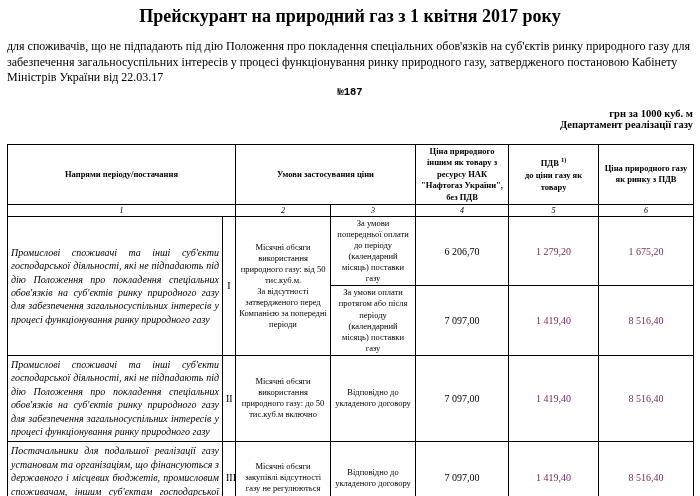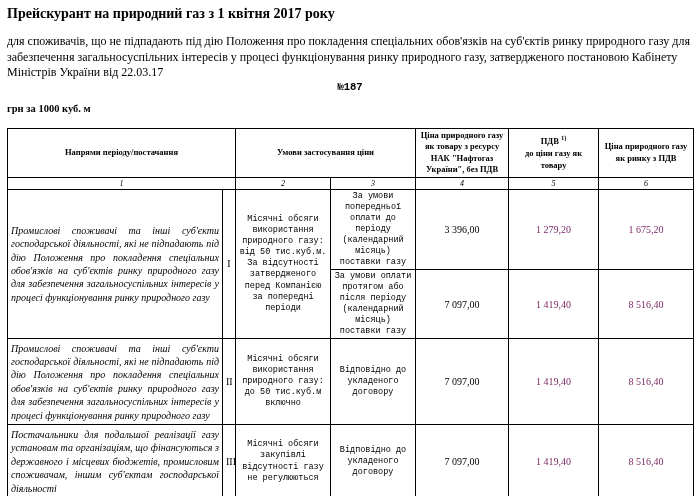--- a/index.html
+++ b/index.html
@@ -1,64 +1,65 @@
 <!DOCTYPE html>
 <html><head>
 <meta charset="utf-8">
 <style>
   html,body{margin:0;padding:0;background:#fff;}
   body{width:700px;height:496px;overflow:hidden;font-family:"Liberation Serif",serif;color:#000;}
   .page{padding:3px 7px 0 7px;}
-  .title{font-size:14px;font-weight:bold;text-align:left;margin:3px 0 12px 0;}
+  .title{font-size:18px;font-weight:bold;text-align:center;margin:3px 0 12px 0;}
   .subtitle{font-size:12px;font-weight:normal;line-height:1.3;margin:0 0 0 0;}
   .order-no{font-size:10.5px;font-weight:bold;text-align:center;margin:0 0 10px 0;font-family:Liberation Mono, monospace;}
-  .meta-row{display:flex;justify-content:space-between;align-items:flex-end;font-size:10.5px;font-weight:bold;margin:2px 0 14px 0;}
+  .meta-row{display:flex;justify-content:space-between;align-items:flex-end;font-size:10.5px;font-weight:bold;margin:2px 0 14px 0;flex-direction:column;}
   table.price{border-collapse:collapse;table-layout:fixed;width:686px;}
   table.price td,table.price th{border:1px solid #000;padding:1px 3px;vertical-align:middle;font-weight:normal;overflow:hidden;}
   table.price{border-bottom:2px solid #000;}
   tr.hdr th{font-size:8.5px;font-weight:bold;text-align:center;line-height:1.35;height:40px;}
   tr.numrow td{font-size:8px;font-style:italic;text-align:center;height:11px;padding:0;}
   td.direction{font-size:10px;text-align:justify;vertical-align:top;line-height:1.34;padding:2px 4px;font-style:italic;}
   td.roman{font-size:10px;text-align:center;padding:0;}
-  td.small{font-size:8.5px;text-align:center;line-height:1.3;font-family:Liberation Mono, monospace;}
+  td.small{font-size:8.5px;text-align:center;line-height:1.3;}
   td.price-val{font-size:10px;font-weight:bold;text-align:center;}
   td.magenta{color:#7b2966;}
   sup{font-size:6.5px;}
   .vat-line{margin-bottom:1px;}
 </style>
 </head>
 <body>
 
 <div class="page">
 
   <div class="title">Прейскурант на природний газ з 1 квітня 2017 року</div>
 
   <div class="subtitle">для споживачів, що не підпадають під дію Положення про покладення спеціальних обов'язків на суб'єктів ринку природного газу для забезпечення загальносуспільних інтересів у процесі функціонування ринку природного газу, затвердженого постановою Кабінету Міністрів України від 22.03.17</div>
   <div class="order-no">№187</div>
 
   <div class="meta-row">
     <span>грн за 1000 куб. м</span>
+    <span>Департамент реалізації газу</span>
   </div>
 
   <table class="price">
     <colgroup>
       <col style="width:215px">
         <col style="width:13px">
         <col style="width:95px">
         <col style="width:85px">
       <col style="width:93px">
         <col style="width:90px">
         <col style="width:95px">
     </colgroup>
 
     <tbody>
         <tr class="hdr">
       <th colspan="2">Напрями періоду/постачання</th>
       <th colspan="2">Умови застосування ціни</th>
-      <th>Ціна природного газу як товару з ресурсу НАК "Нафтогаз України", без ПДВ</th>
+      <th>Ціна природного іншим як товару з ресурсу НАК "Нафтогаз України", без ПДВ</th>
       <th>
         <div class="vat-line"><span>ПДВ</span> <sup>1)</sup></div>
         <div>до ціни газу як товару</div>
       </th>
       <th>Ціна природного газу як ринку з ПДВ</th>
     </tr>
 
     <tr class="numrow">
       <td colspan="2">1</td>
       <td>2</td>
@@ -69,21 +70,21 @@
     </tr>
 
     <tr style="height:50px">
       <td class="direction" rowspan="2">Промислові споживачі та інші суб'єкти господарської діяльності, які не підпадають під дію Положення про покладення спеціальних обов'язків на суб'єктів ринку природного газу для забезпечення загальносуспільних інтересів у процесі функціонування ринку природного газу</td>
       <td class="roman" rowspan="2">I</td>
       <td class="small" rowspan="2">
         <div>Місячні обсяги використання природного газу: від 50 тис.куб.м.</div>
         <div>За відсутності затвердженого перед Компанією за попередні періоди</div>
       </td>
       <td class="small">За умови попередньої оплати до періоду (календарний місяць) поставки газу</td>
-      <td class="price-val">3 396,00</td>
+      <td class="price-val">6 206,70</td>
       <td class="price-val magenta">1 279,20</td>
       <td class="price-val magenta">1 675,20</td>
     </tr>
 
     <tr style="height:52px">
       <td class="small">За умови оплати протягом або після періоду (календарний місяць) поставки газу</td>
       <td class="price-val">7 097,00</td>
       <td class="price-val magenta">1 419,40</td>
       <td class="price-val magenta">8 516,40</td>
     </tr>

